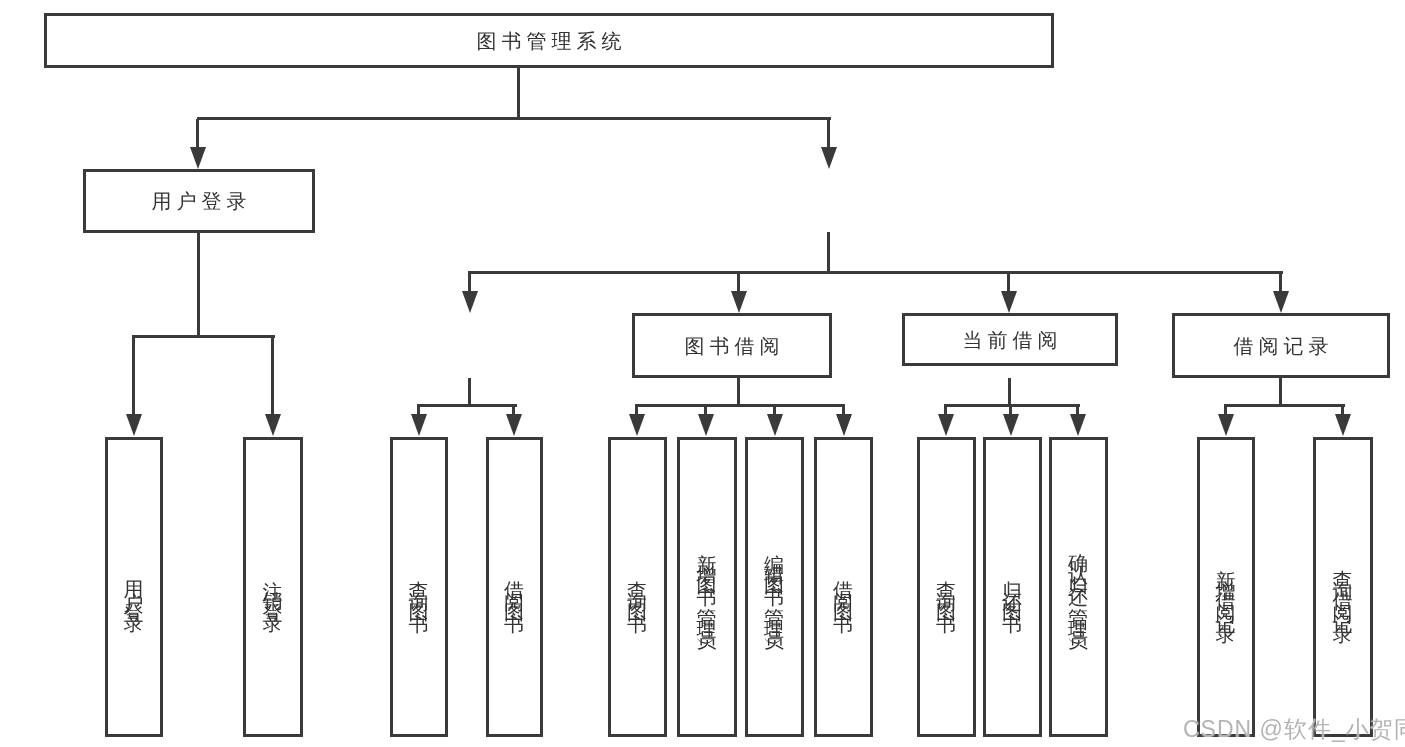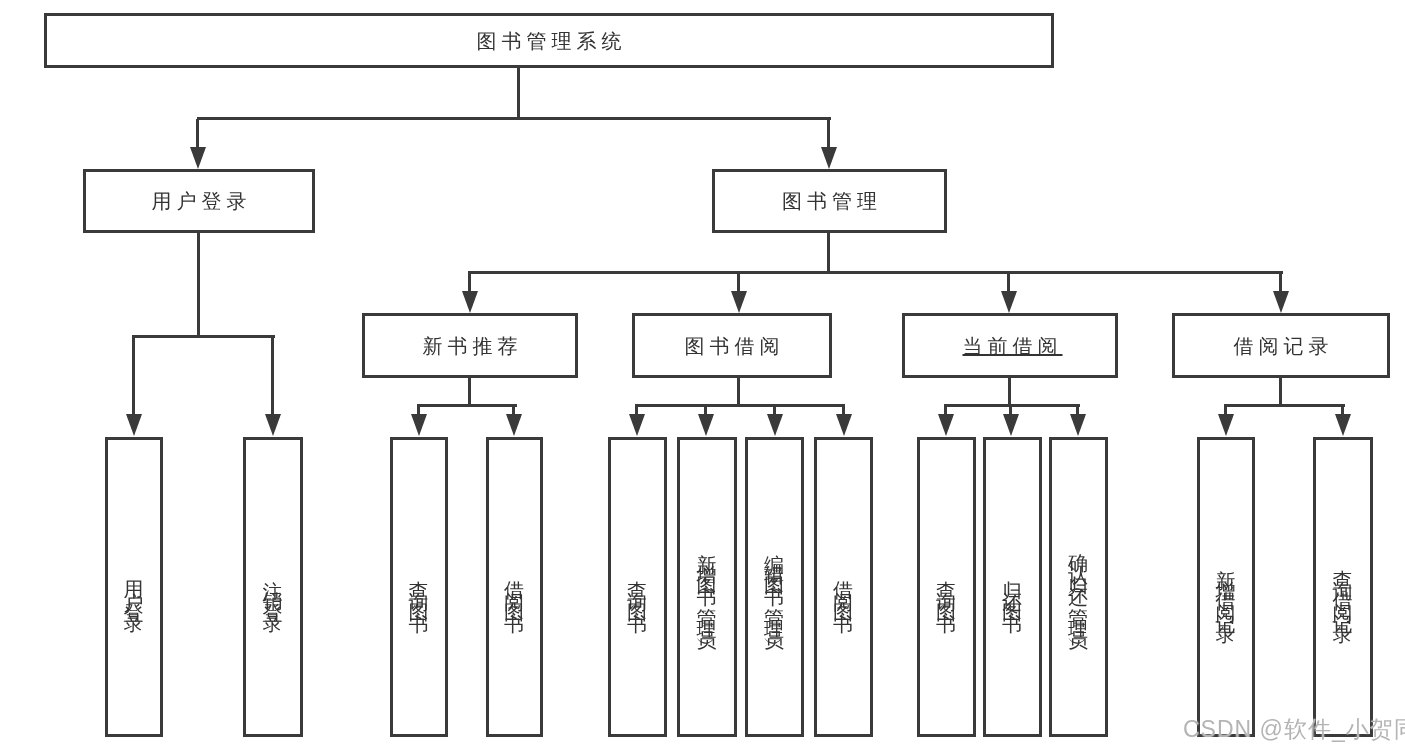--- a/index.html
+++ b/index.html
@@ -36,25 +36,23 @@
   }
 </style>
 </head>
 <body>
 
 <div class="canvas">
 
   <div class="box hbox" style="left:12px;top:13px;width:1010px;height:55px;margin-left:32px;">图书管理系统</div>
 
   <div class="box hbox" style="left:83px;top:169px;width:232px;height:64px;">用户登录</div>
-  <div class="box hbox" style="left:712px;top:169px;width:235px;height:64px;">图书管理</div>
 
-  <div class="box hbox" style="left:362px;top:313px;width:216px;height:65px;">新书推荐</div>
   <div class="box hbox" style="left:632px;top:313px;width:200px;height:65px;">图书借阅</div>
-  <div class="box hbox" style="left:902px;top:313px;width:216px;height:65px;text-decoration:underline;">当前借阅</div>
+  <div class="box hbox" style="left:902px;top:313px;width:216px;height:53px;">当前借阅</div>
   <div class="box hbox" style="left:1172px;top:313px;width:218px;height:65px;">借阅记录</div>
 
   <div class="box vbox" style="left:105px;top:437px;width:58px;height:300px;">用户登录</div>
   <div class="box vbox" style="left:243px;top:437px;width:60px;height:300px;">注销登录</div>
 
   <div class="box vbox" style="left:390px;top:437px;width:58px;height:300px;">查询图书</div>
   <div class="box vbox" style="left:486px;top:437px;width:57px;height:300px;">借阅图书</div>
 
   <div class="box vbox" style="left:608px;top:437px;width:59px;height:300px;">查询图书</div>
   <div class="box vbox" style="left:677px;top:437px;width:60px;height:300px;">新增图书（管理员）</div>

